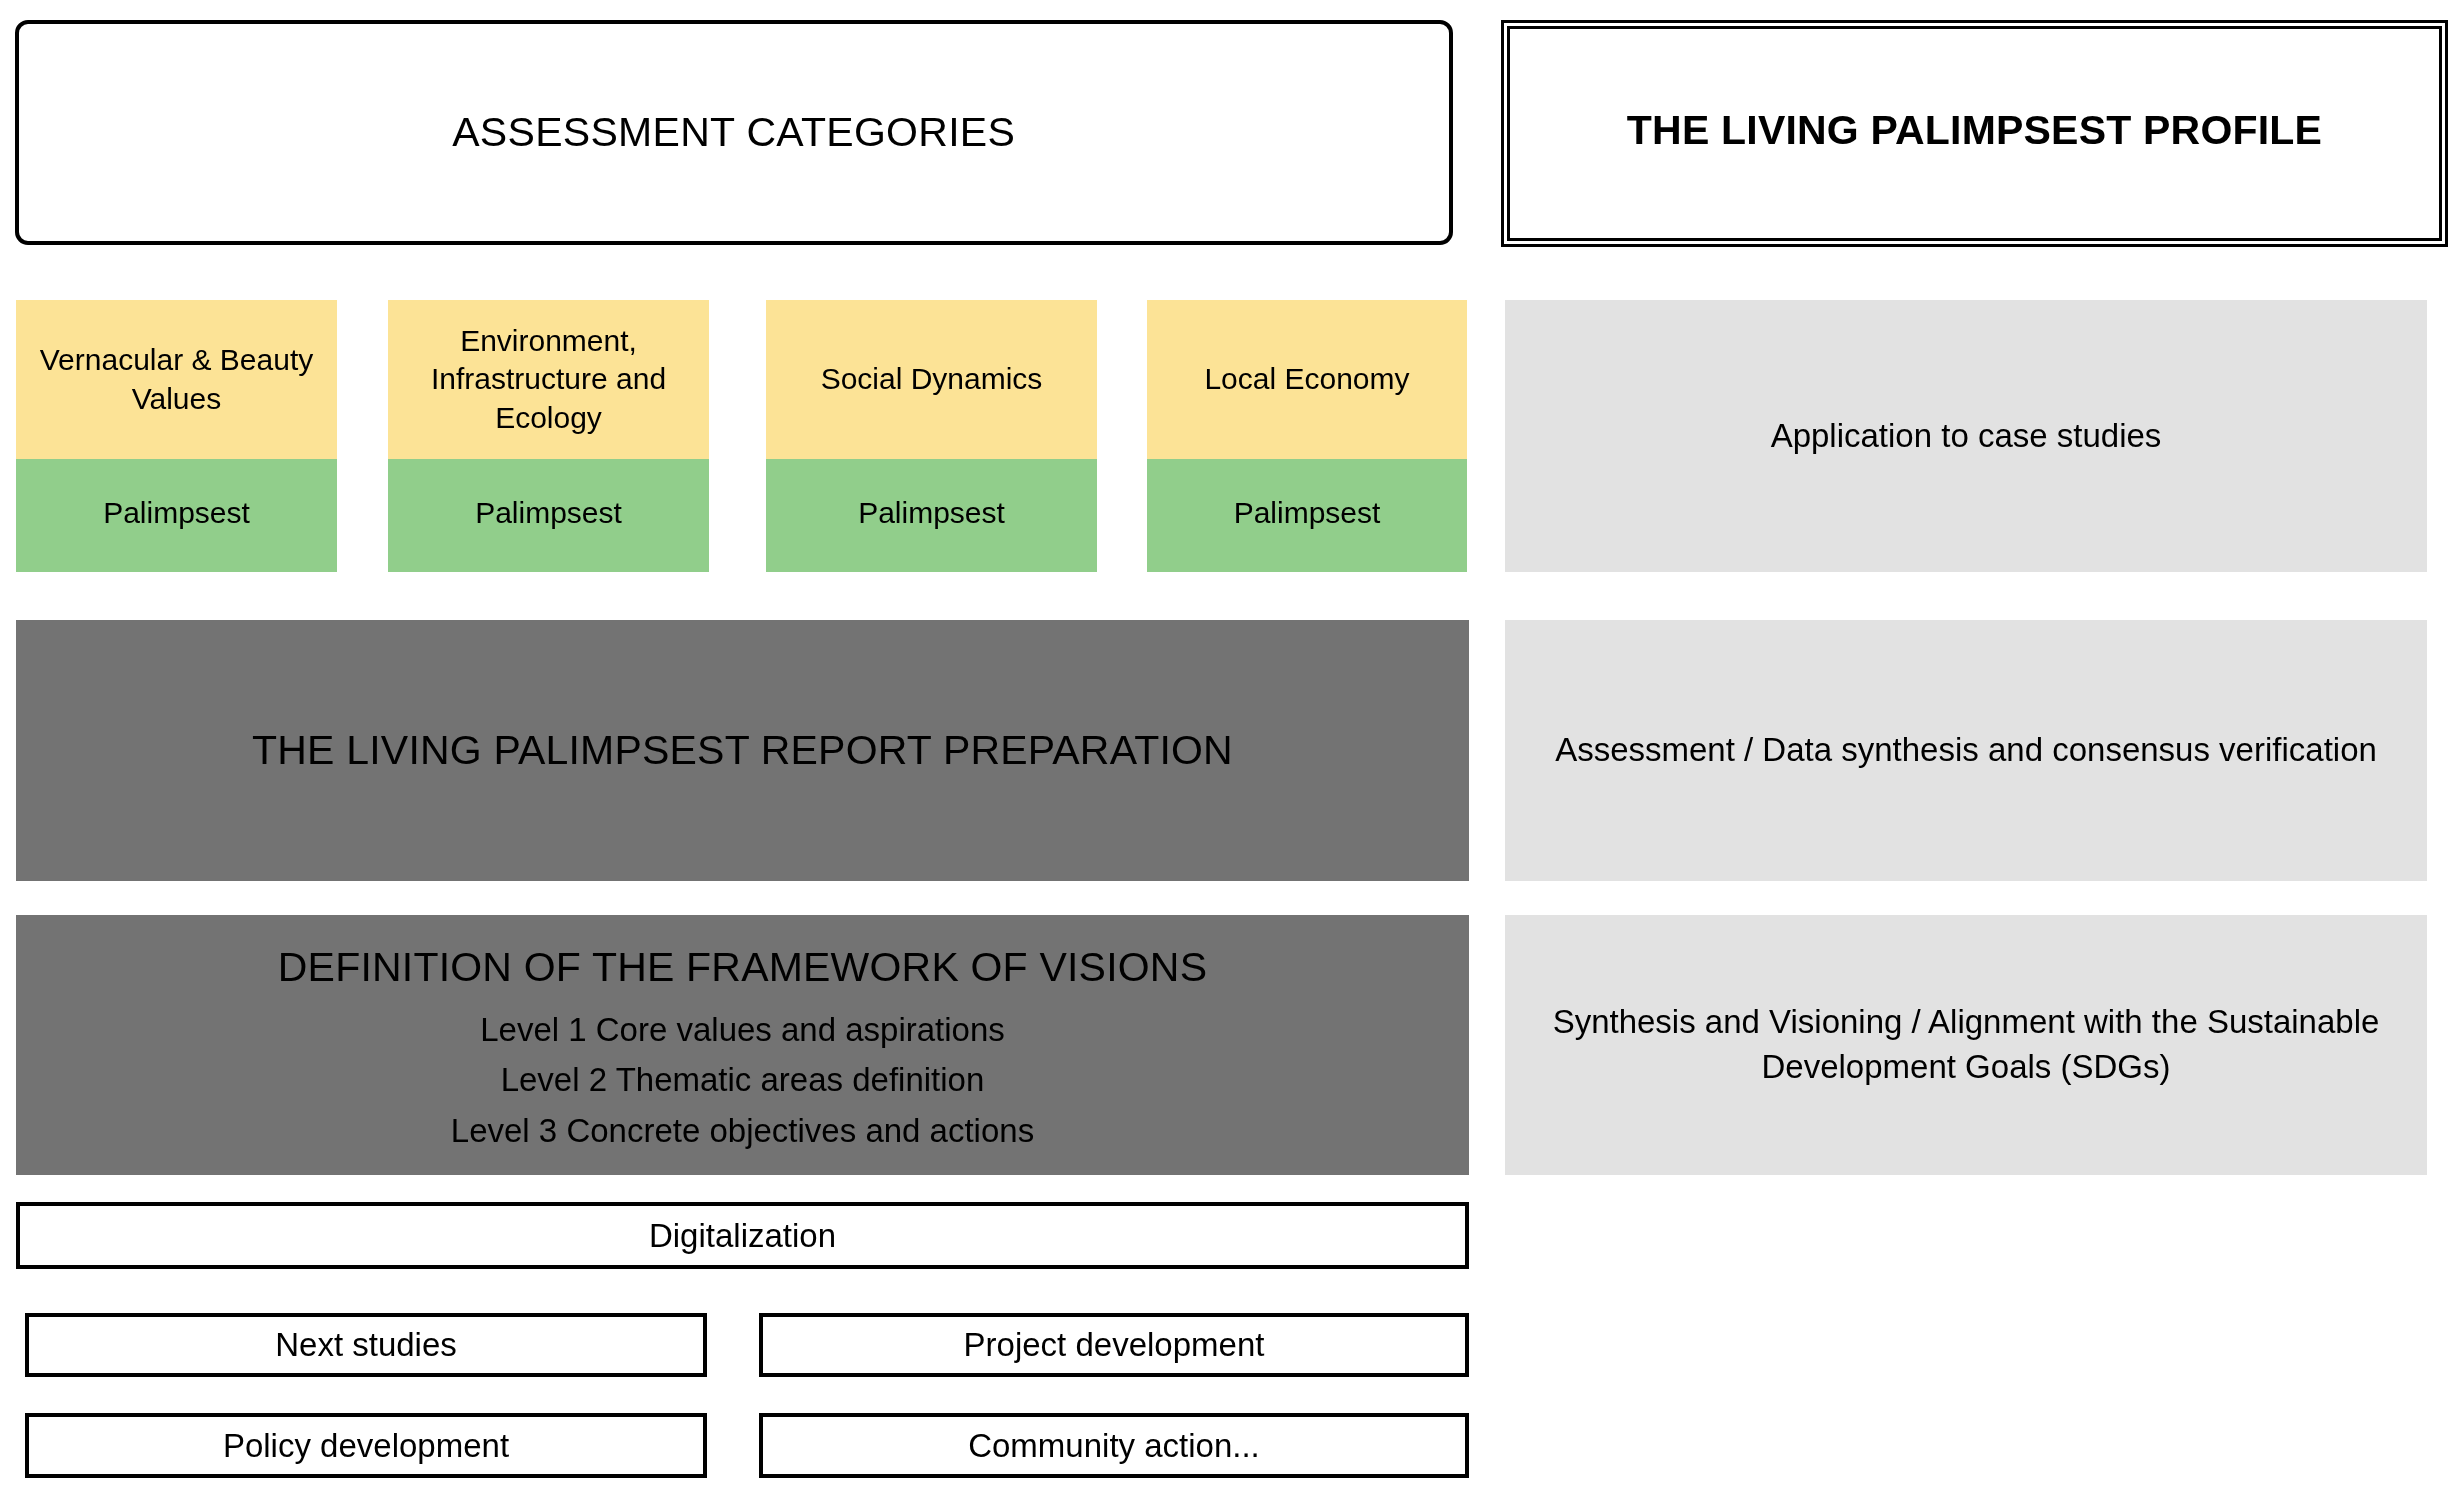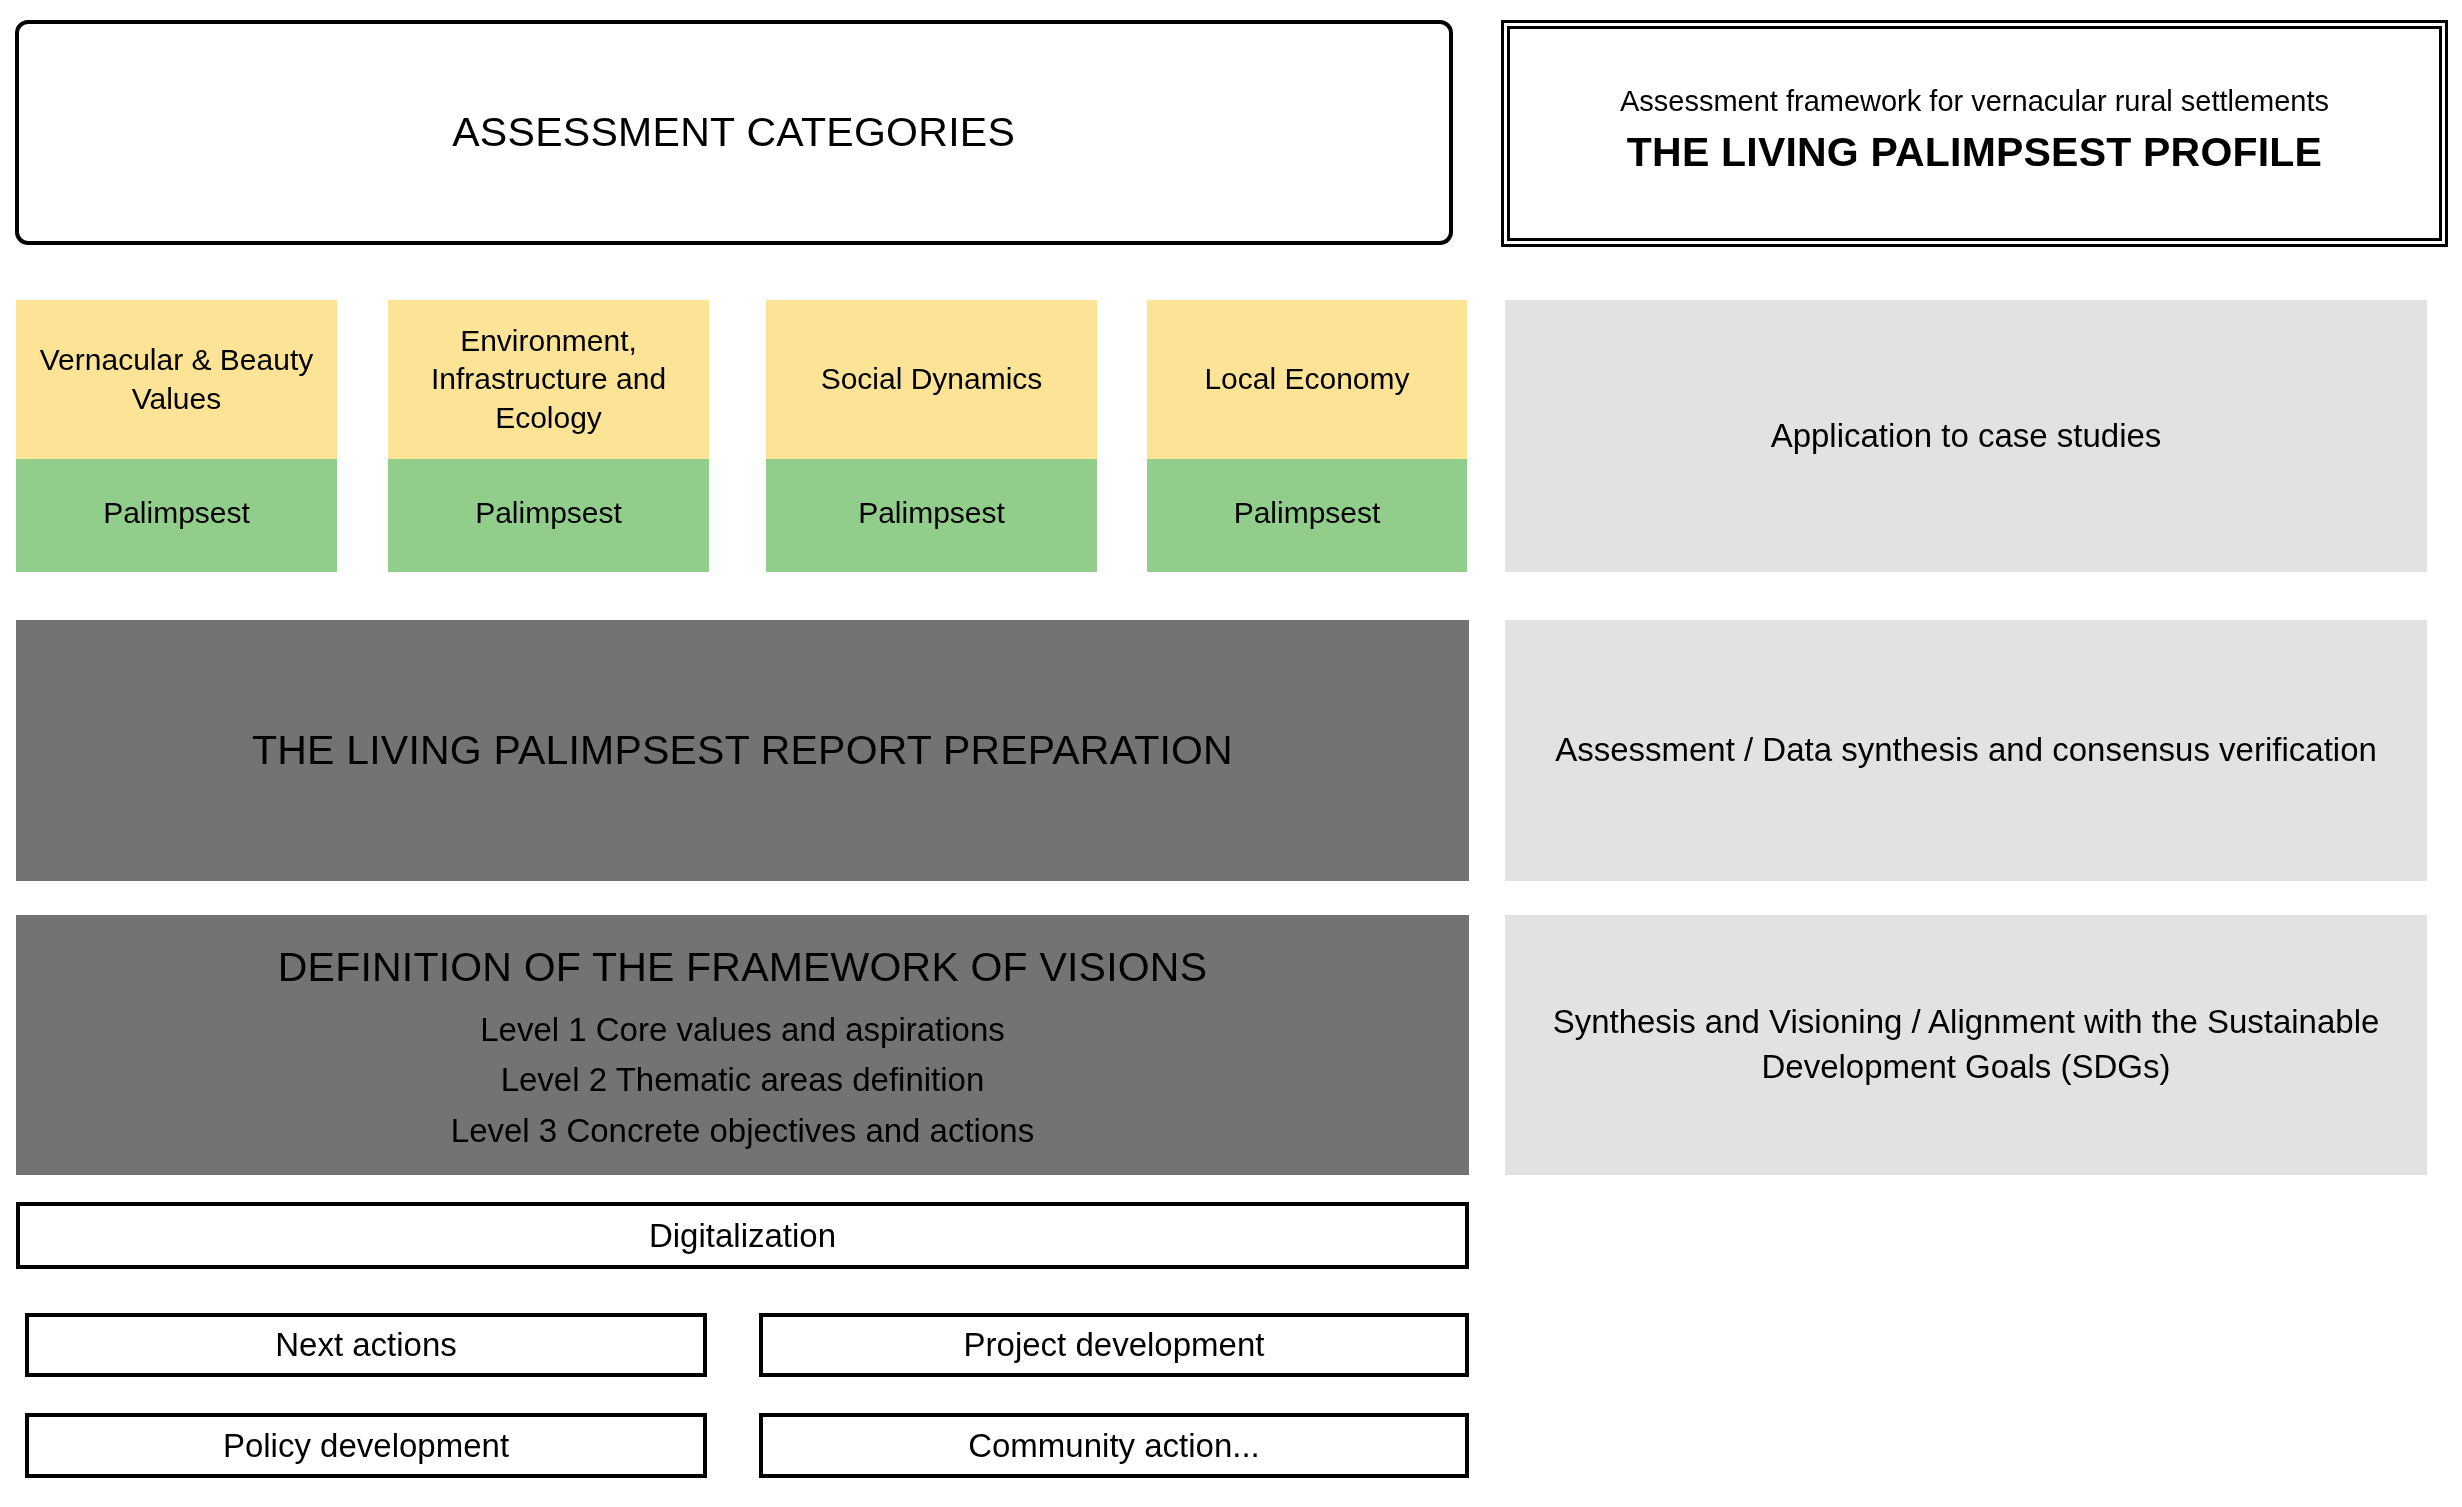--- a/index.html
+++ b/index.html
@@ -181,21 +181,20 @@
 <body>
 
 <div id="canvas">
 
   <div class="abs ctr" id="left-header">
     <span>ASSESSMENT CATEGORIES</span>
   </div>
 
   <div class="abs" id="right-header">
     <div id="right-header-inner">
-      <div id="right-header-subtitle">Assessment framework for vernacular rural settlements</div>
       <div id="right-header-title">THE LIVING PALIMPSEST PROFILE</div>
     </div>
   </div>
 
   <div class="abs cat-card" id="cat-0">
     <div class="cat-top">Vernacular &amp; Beauty Values</div>
     <div class="cat-bottom">Palimpsest</div>
   </div>
 
   <div class="abs cat-card" id="cat-1">
@@ -221,21 +220,21 @@
     <div id="blue-visions-title">DEFINITION OF THE FRAMEWORK OF VISIONS</div>
     <div class="vision-level">Level 1 Core values and aspirations</div>
     <div class="vision-level">Level 2 Thematic areas definition</div>
     <div class="vision-level">Level 3 Concrete objectives and actions</div>
   </div>
 
   <div class="abs outline-box" id="box-digitalization">
     <span>Digitalization</span>
   </div>
   <div class="abs outline-box" id="box-next-research">
-    <span>Next actions</span>
+    <span>Next studies</span>
   </div>
   <div class="abs outline-box" id="box-project-dev">
     <span>Project development</span>
   </div>
   <div class="abs outline-box" id="box-policy-dev">
     <span>Policy development</span>
   </div>
   <div class="abs outline-box" id="box-community">
     <span>Community action...</span>
   </div>

